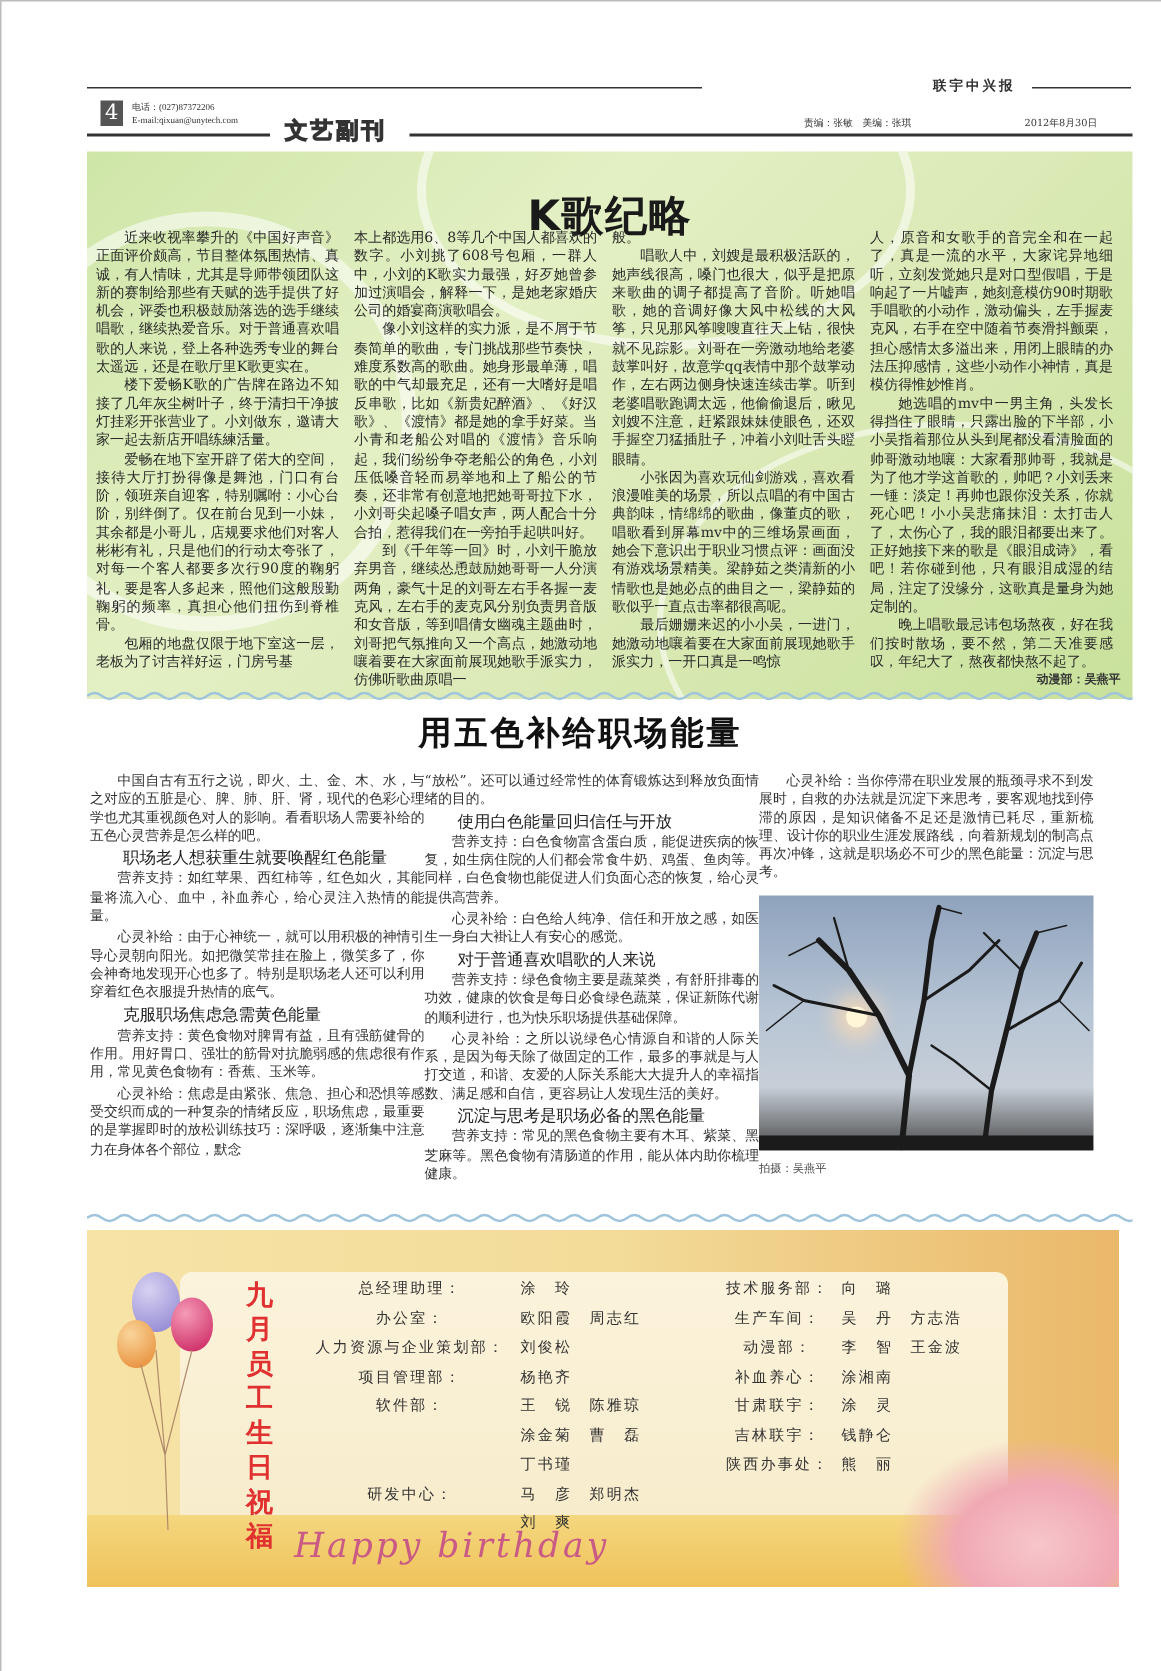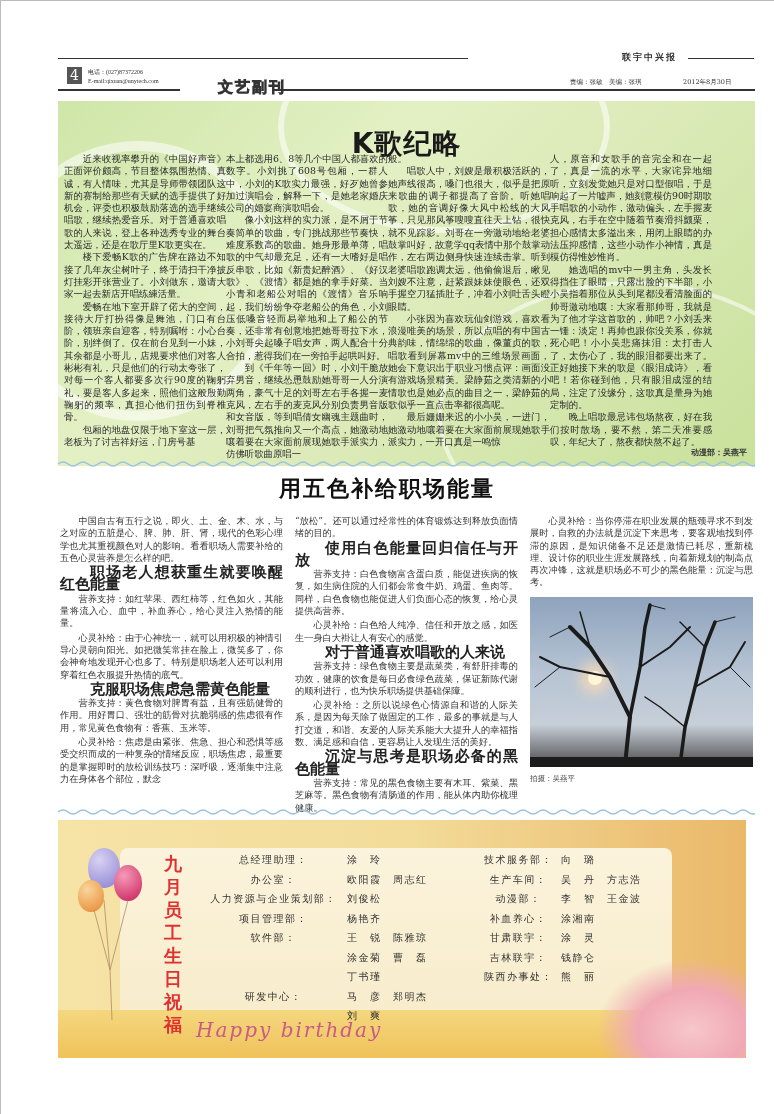--- a/index.html
+++ b/index.html
@@ -5,54 +5,54 @@
   html,body{margin:0;padding:0;background:#fff;}
   body{width:774px;height:1114px;position:relative;overflow:hidden;font-family:"DejaVu Serif",serif;color:#222;}
   .topline{position:absolute;left:0;top:0;width:774px;height:1px;background:#bbb;}
   .leftline{position:absolute;left:0;top:0;width:1px;height:1114px;background:#bbb;}
   
   .hdr-rule1{position:absolute;left:58px;top:58px;width:410px;height:1px;background:#333;}
   .hdr-rule1b{position:absolute;left:688px;top:58px;width:66px;height:1px;background:#333;}
   .paper-name{position:absolute;left:622px;top:51px;font-size:9px;font-weight:bold;letter-spacing:2px;color:#333;}
   .page-num{position:absolute;left:67px;top:67px;width:15px;height:17px;background:#555;color:#fff;font-family:"DejaVu Serif",serif;font-size:14px;text-align:center;line-height:17px;}
   .contact{position:absolute;left:88px;top:68px;font-size:6px;line-height:9px;color:#333;font-family:"Liberation Serif",serif;}
-  .section-title{position:absolute;left:190px;top:78px;font-size:15px;letter-spacing:2px;color:#fff;-webkit-text-stroke:0.8px #333;font-family:"DejaVu Sans",sans-serif;font-weight:bold;margin-left:28px;}
-  .editors{position:absolute;left:570px;top:78px;font-size:6.5px;color:#333;}
+  .section-title{position:absolute;left:190px;top:78px;font-size:15px;letter-spacing:2px;color:#fff;-webkit-text-stroke:0.8px #333;font-family:"DejaVu Sans",sans-serif;font-weight:bold;}
+  .editors{position:absolute;left:536px;top:78px;font-size:6.5px;color:#333;}
   .date{position:absolute;left:683px;top:78px;font-size:6.5px;color:#333;}
   .hdr-rule2a{position:absolute;left:58px;top:89px;width:122px;height:2px;background:#333;}
   .hdr-rule2b{position:absolute;left:273px;top:89px;width:482px;height:2px;background:#333;}
   
   .art1{position:absolute;left:58px;top:101px;width:697px;height:365px;background:linear-gradient(135deg,#cfe6a8 0%,#e3f0c4 35%,#dbeab7 60%,#c8e19b 100%);overflow:hidden;}
   .art1 .swirl{position:absolute;border:10px solid rgba(255,255,255,0.55);border-radius:50%;}
   .art1-title{position:absolute;left:0;width:697px;top:24px;text-align:center;font-family:"DejaVu Sans",sans-serif;font-weight:bold;font-size:28px;color:#1a1a1a;letter-spacing:1px;}
-  .cols4{position:absolute;left:6px;top:52px;width:690px;display:flex;}
+  .cols4{position:absolute;left:6px;top:52px;width:690px;display:flex;gap:10px;}
   .col{width:162px;font-size:9.4px;line-height:12.3px;text-align:justify;color:#2a2a2a;}
   .col p{margin:0;text-indent:2em;}
   .col p.noind{text-indent:0;}
   .byline1{position:absolute;right:8px;bottom:8px;font-size:8px;font-family:"DejaVu Sans",sans-serif;font-weight:bold;color:#333;}
   
   .wave{position:absolute;left:58px;width:697px;height:8px;}
   
   .art2-title{position:absolute;left:0;width:774px;top:474px;text-align:center;font-family:"DejaVu Sans",sans-serif;font-weight:bold;font-size:22px;color:#111;letter-spacing:2px;}
-  .cols3{position:absolute;left:60px;top:515px;width:695px;display:flex;gap:12px;}
+  .cols3{position:absolute;left:60px;top:515px;width:695px;display:flex;}
   .col3{width:223px;font-size:9.2px;line-height:12.3px;text-align:justify;color:#333;}
   .col3 p{margin:0 0 2px 0;text-indent:2em;}
-  .col3 h4{margin:2px 0 2px 0;font-size:15px;text-indent:2em;font-weight:bold;color:#222;}
+  .col3 h4{margin:2px 0 2px 0;font-size:11px;text-indent:2em;font-weight:normal;color:#222;}
   .photo{width:223px;height:170px;margin-top:8px;background:linear-gradient(180deg,#8fa3bd 0%,#b6c4d4 45%,#c7cfd8 75%,#4a4a4a 100%);position:relative;overflow:hidden;}
   .photo .sun{position:absolute;left:58px;top:74px;width:14px;height:14px;border-radius:50%;background:#fff6d8;box-shadow:0 0 14px 8px rgba(255,220,180,0.8);}
   .photo-caption{text-align:left;font-size:7.5px;font-family:"DejaVu Sans",sans-serif;color:#444;margin-top:6px;}
   
   .bday{position:absolute;left:58px;top:820px;width:688px;height:238px;background:linear-gradient(90deg,#f6e3a6 0%,#f3dc9a 50%,#eab86a 100%);overflow:hidden;}
   .bday-card{position:absolute;left:62px;top:28px;width:552px;height:190px;background:linear-gradient(180deg,#fbf3dc,#f7ebc9);border-radius:8px;}
   .bday-burst{position:absolute;left:0;top:190px;width:688px;height:48px;background:linear-gradient(180deg,#f4d77f,#f0c25a);}
   .bday-vtitle{position:absolute;left:104px;top:32px;width:22px;font-family:"DejaVu Sans",sans-serif;font-size:18px;font-weight:bold;color:#e03030;line-height:23px;text-align:center;}
   .bday-table{position:absolute;font-size:10px;line-height:19.5px;color:#333;letter-spacing:1.5px;text-align:center;}
   .bday-table .row{display:flex;}
   .bday-table .dept{display:inline-block;}
-  .happy{position:absolute;left:138px;top:198px;font-family:"DejaVu Serif",serif;font-style:italic;font-size:20px;color:#c95a86;letter-spacing:2px;}
+  .happy{position:absolute;left:138px;top:198px;font-family:"DejaVu Serif",serif;font-style:italic;font-size:23px;color:#c95a86;letter-spacing:2px;}
   .balloon{position:absolute;border-radius:50% 50% 48% 48%;}
   .flower{position:absolute;right:-10px;bottom:-20px;width:160px;height:120px;background:radial-gradient(ellipse at 60% 60%,#f7c6cc 0%,#f0a9b4 40%,rgba(240,180,190,0) 70%);}
 </style>
 </head>
 <body>
 
 <div class="topline"></div>
 <div class="leftline"></div>
 
 <div class="hdr-rule1"></div>

